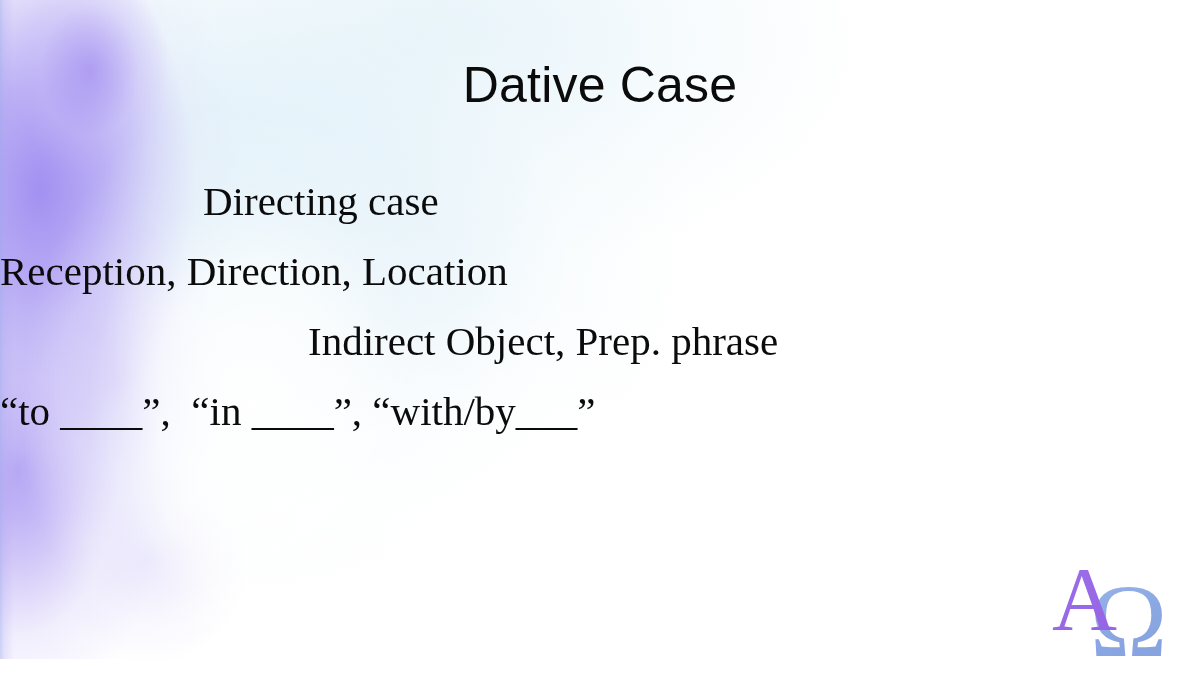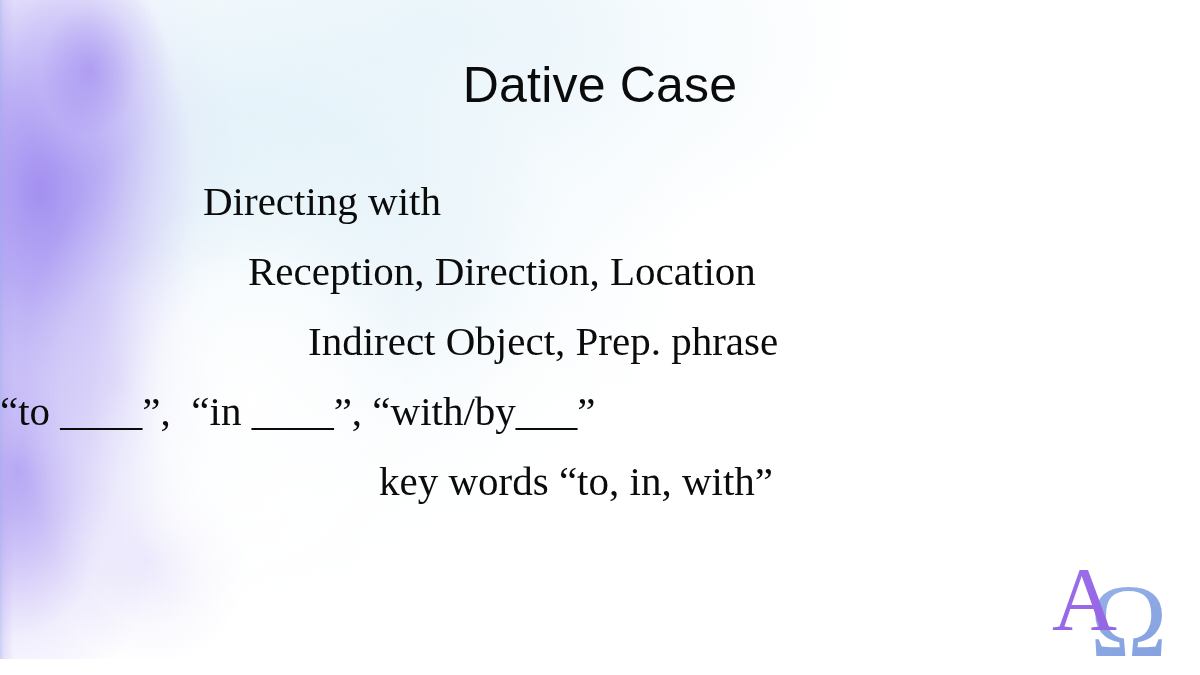--- a/index.html
+++ b/index.html
@@ -121,21 +121,21 @@
   .body-line {
     font-family: "Liberation Serif", "DejaVu Serif", serif;
     font-size: 41px;
     line-height: 70px;
     font-weight: 400;
     white-space: pre;
     color: #0b0b0b;
   }
 
   .line-1 { padding-left: 203px; }
-  .line-2 { padding-left: 248px; }
+  .line-2 { }
   .line-3 { padding-left: 292px; margin-left: 16px; }
   .line-4 { }
   .line-5 { padding-left: 379px; }
 
   
   .logo {
     position: absolute;
     left: 1052px;
     top: 548px;
     width: 138px;
@@ -150,25 +150,24 @@
 
   <div class="bg-layer bg-haze"></div>
   <div class="bg-layer bg-purple-main"></div>
   <div class="bg-layer bg-purple-arc"></div>
   <div class="bg-layer bg-white-core"></div>
   <div class="bg-layer bg-edge"></div>
 
   <div class="title">Dative Case</div>
 
   <div class="body-block">
-    <div class="body-line line-1">Directing with</div>
+    <div class="body-line line-1">Directing case</div>
     <div class="body-line line-2">Reception, Direction, Location</div>
     <div class="body-line line-3">Indirect Object, Prep. phrase</div>
     <div class="body-line line-4">“to ____”,  “in ____”, “with/by___”</div>
-    <div class="body-line line-5">key words “to, in, with”</div>
   </div>
 
   <div class="logo">
     <svg viewBox="0 0 138 118" xmlns="http://www.w3.org/2000/svg">
       <defs>
         <linearGradient id="omegaGrad" x1="0" y1="0" x2="0.3" y2="1">
           <stop offset="0%" stop-color="#9FB8EA"></stop>
           <stop offset="55%" stop-color="#8BA8E3"></stop>
           <stop offset="100%" stop-color="#86A3E0"></stop>
         </linearGradient>

